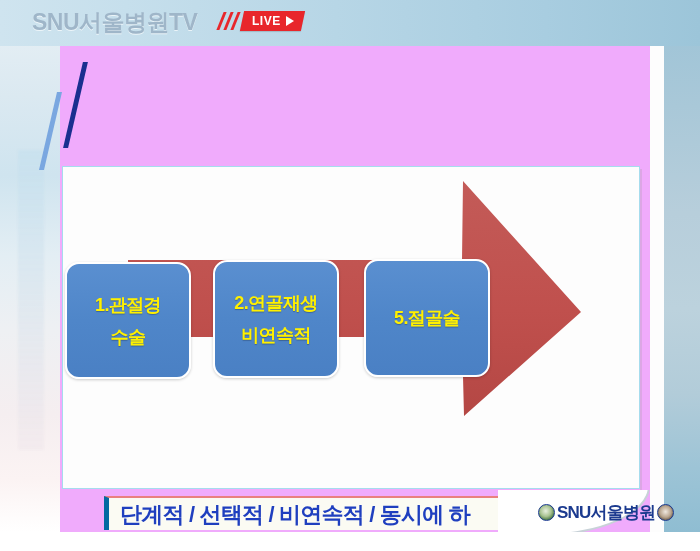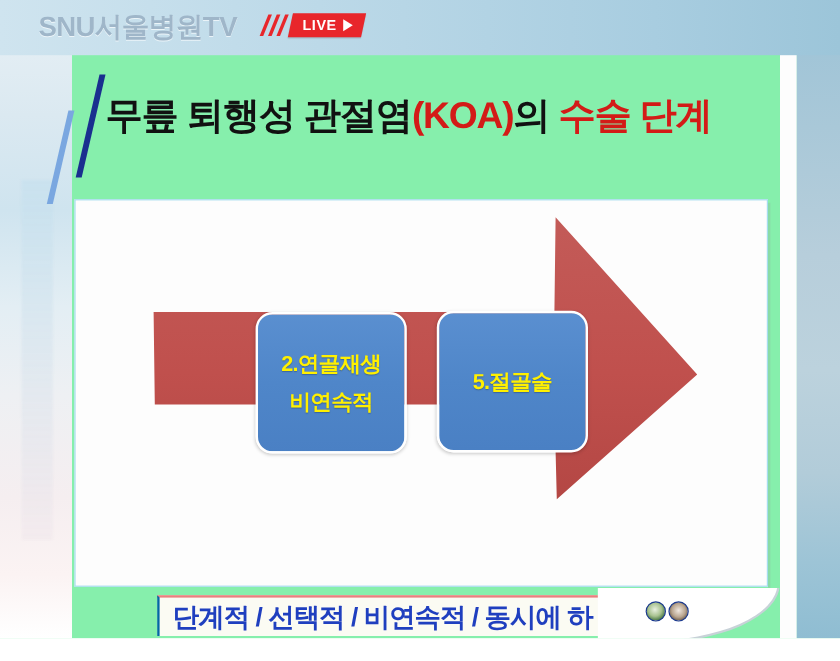--- a/index.html
+++ b/index.html
@@ -23,21 +23,21 @@
   }
 
   
   #slide {
     position: absolute;
     left: 0;
     top: 0;
     width: 700px;
     height: 532px;
     overflow: hidden;
-    background: #86efac;
+    background: #f0abfc;
   }
 
   
   .bg-left {
     position: absolute;
     left: 0;
     top: 0;
     width: 60px;
     height: 532px;
     background:
@@ -243,27 +243,27 @@
   .stage.single .l1 { margin-bottom: 0; }
 
   #stage1 { left: 65px;  top: 262px; width: 126px; height: 117px; }
   #stage2 { left: 213px; top: 260px; width: 126px; height: 118px; }
   #stage3 { left: 364px; top: 259px; width: 126px; height: 118px; }
   #stage4 { left: 514px; top: 257px; width: 123px; height: 120px; }
 
   
   #banner {
     position: absolute;
-    left: 131px;
+    left: 104px;
     top: 496px;
     width: 430px;
     height: 34px;
     background: #fbfbf3;
     border-top: 2px solid #e9807f;
-    border-left: 2px solid #0369a1;
+    border-left: 5px solid #0369a1;
     box-sizing: border-box;
     overflow: hidden;
   }
   #banner-text {
     position: absolute;
     left: 11px;
     top: 2px;
     font-size: 22px;
     font-weight: bold;
     color: #1f3fbf;
@@ -360,57 +360,61 @@
             <span>LIVE</span>
             <span class="live-tri"></span>
           </span>
         </div>
       </div>
     </div>
 
     <div class="slash-dark"></div>
     <div class="slash-light"></div>
 
-    <div id="title"><span>무릎 퇴행성 관절염</span><span class="red">(KOA)</span><span>의</span><span>&nbsp;</span><span class="red">수술 단계</span></div>
 
     <div id="content-frame">
       <svg id="arrow" viewBox="0 0 578 323" preserveAspectRatio="none">
         <defs>
           <linearGradient id="arrowGrad" x1="0" y1="0" x2="0" y2="1">
             <stop offset="0%" stop-color="#c35b58"></stop>
             <stop offset="55%" stop-color="#c0504d"></stop>
             <stop offset="100%" stop-color="#b44744"></stop>
           </linearGradient>
         </defs>
 
         <polygon points="65,93 399,93 400,14 518,145 401,249 399,170 66,170" fill="url(#arrowGrad)"></polygon>
       </svg>
 
     </div>
 
+    <div id="stage1" class="stage">
+      <span class="l1">1.관절경</span>
+      <span class="l2">수술</span>
+    </div>
 
     <div id="stage2" class="stage">
       <span class="l1">2.연골재생</span>
       <span class="l2">비연속적</span>
     </div>
 
     <div id="stage3" class="stage single">
       <span class="l1">5.절골술</span>
       <span class="l2"></span>
     </div>
 
 
     <div id="banner">
       <div id="banner-text">단계적 / 선택적 / 비연속적 / 동시에 하</div>
     </div>
 
     <div id="watermark">
       <div class="wm-swoosh"></div>
       <div class="wm-logo">
         <span class="wm-circle"></span>
+        <span class="wm-text">SNU서울병원</span>
         <span class="wm-circle2"></span>
       </div>
     </div>
 
   </div>
 
   <div id="page-bottom"></div>
 
 </div>
 

